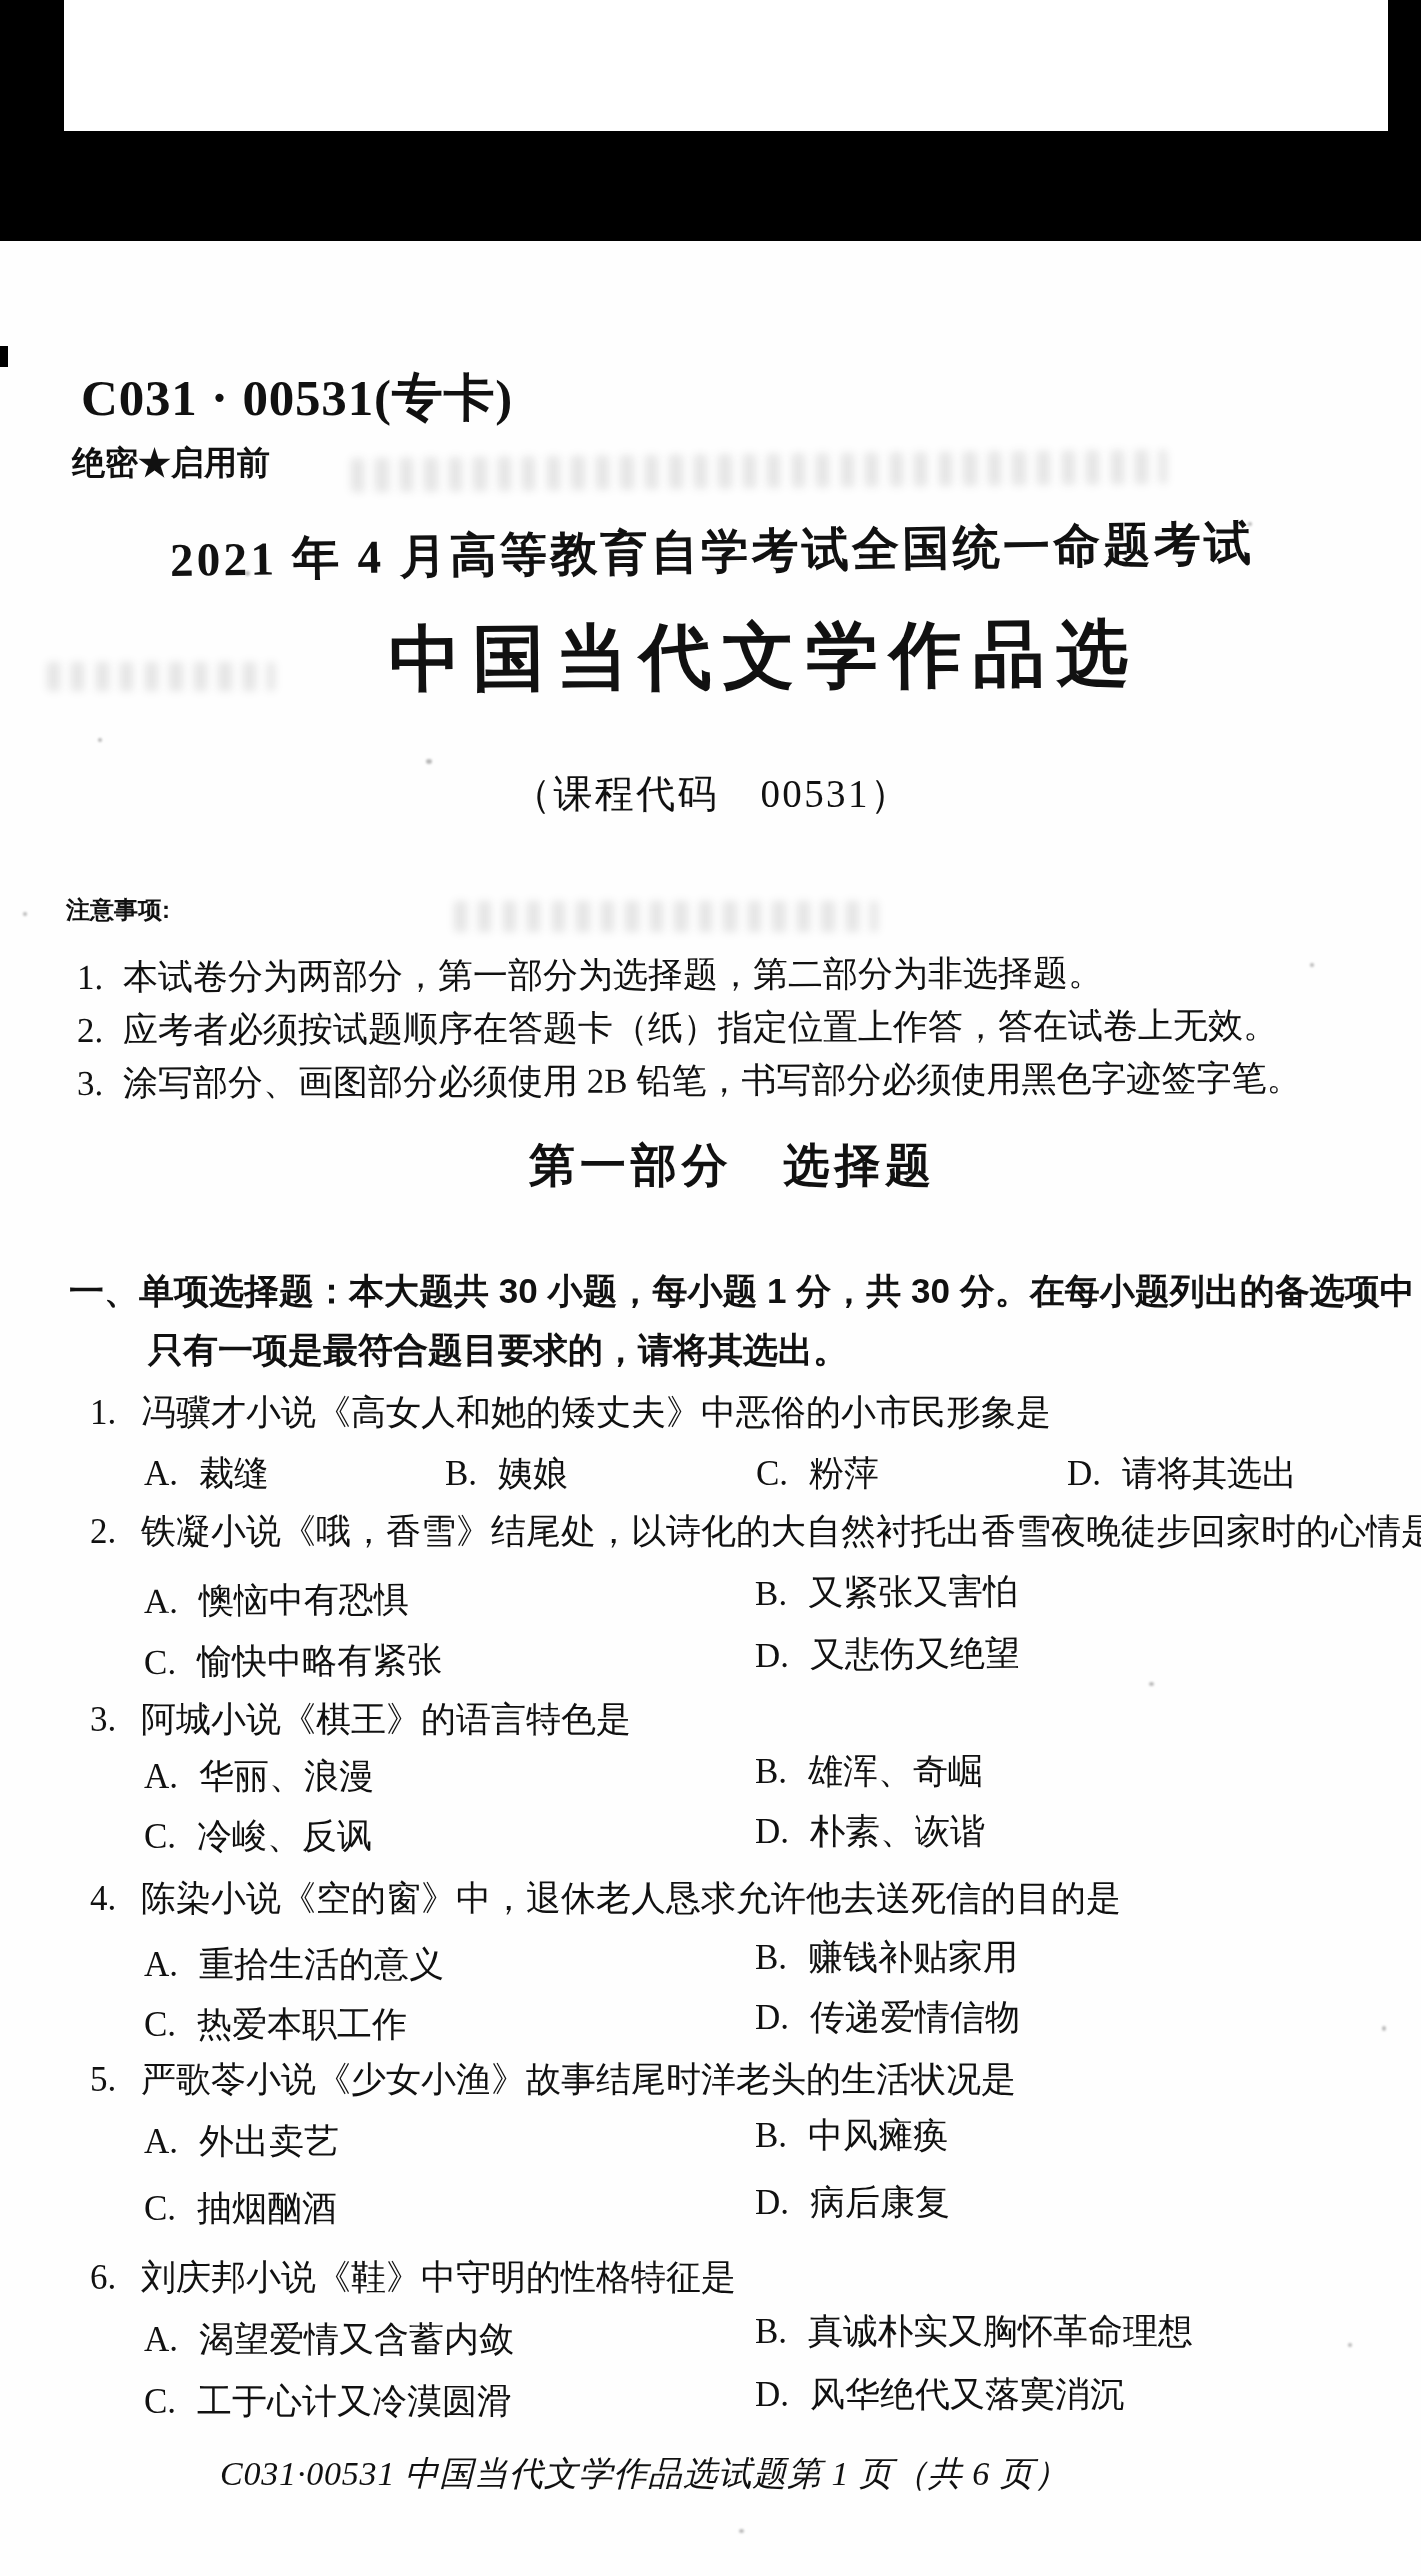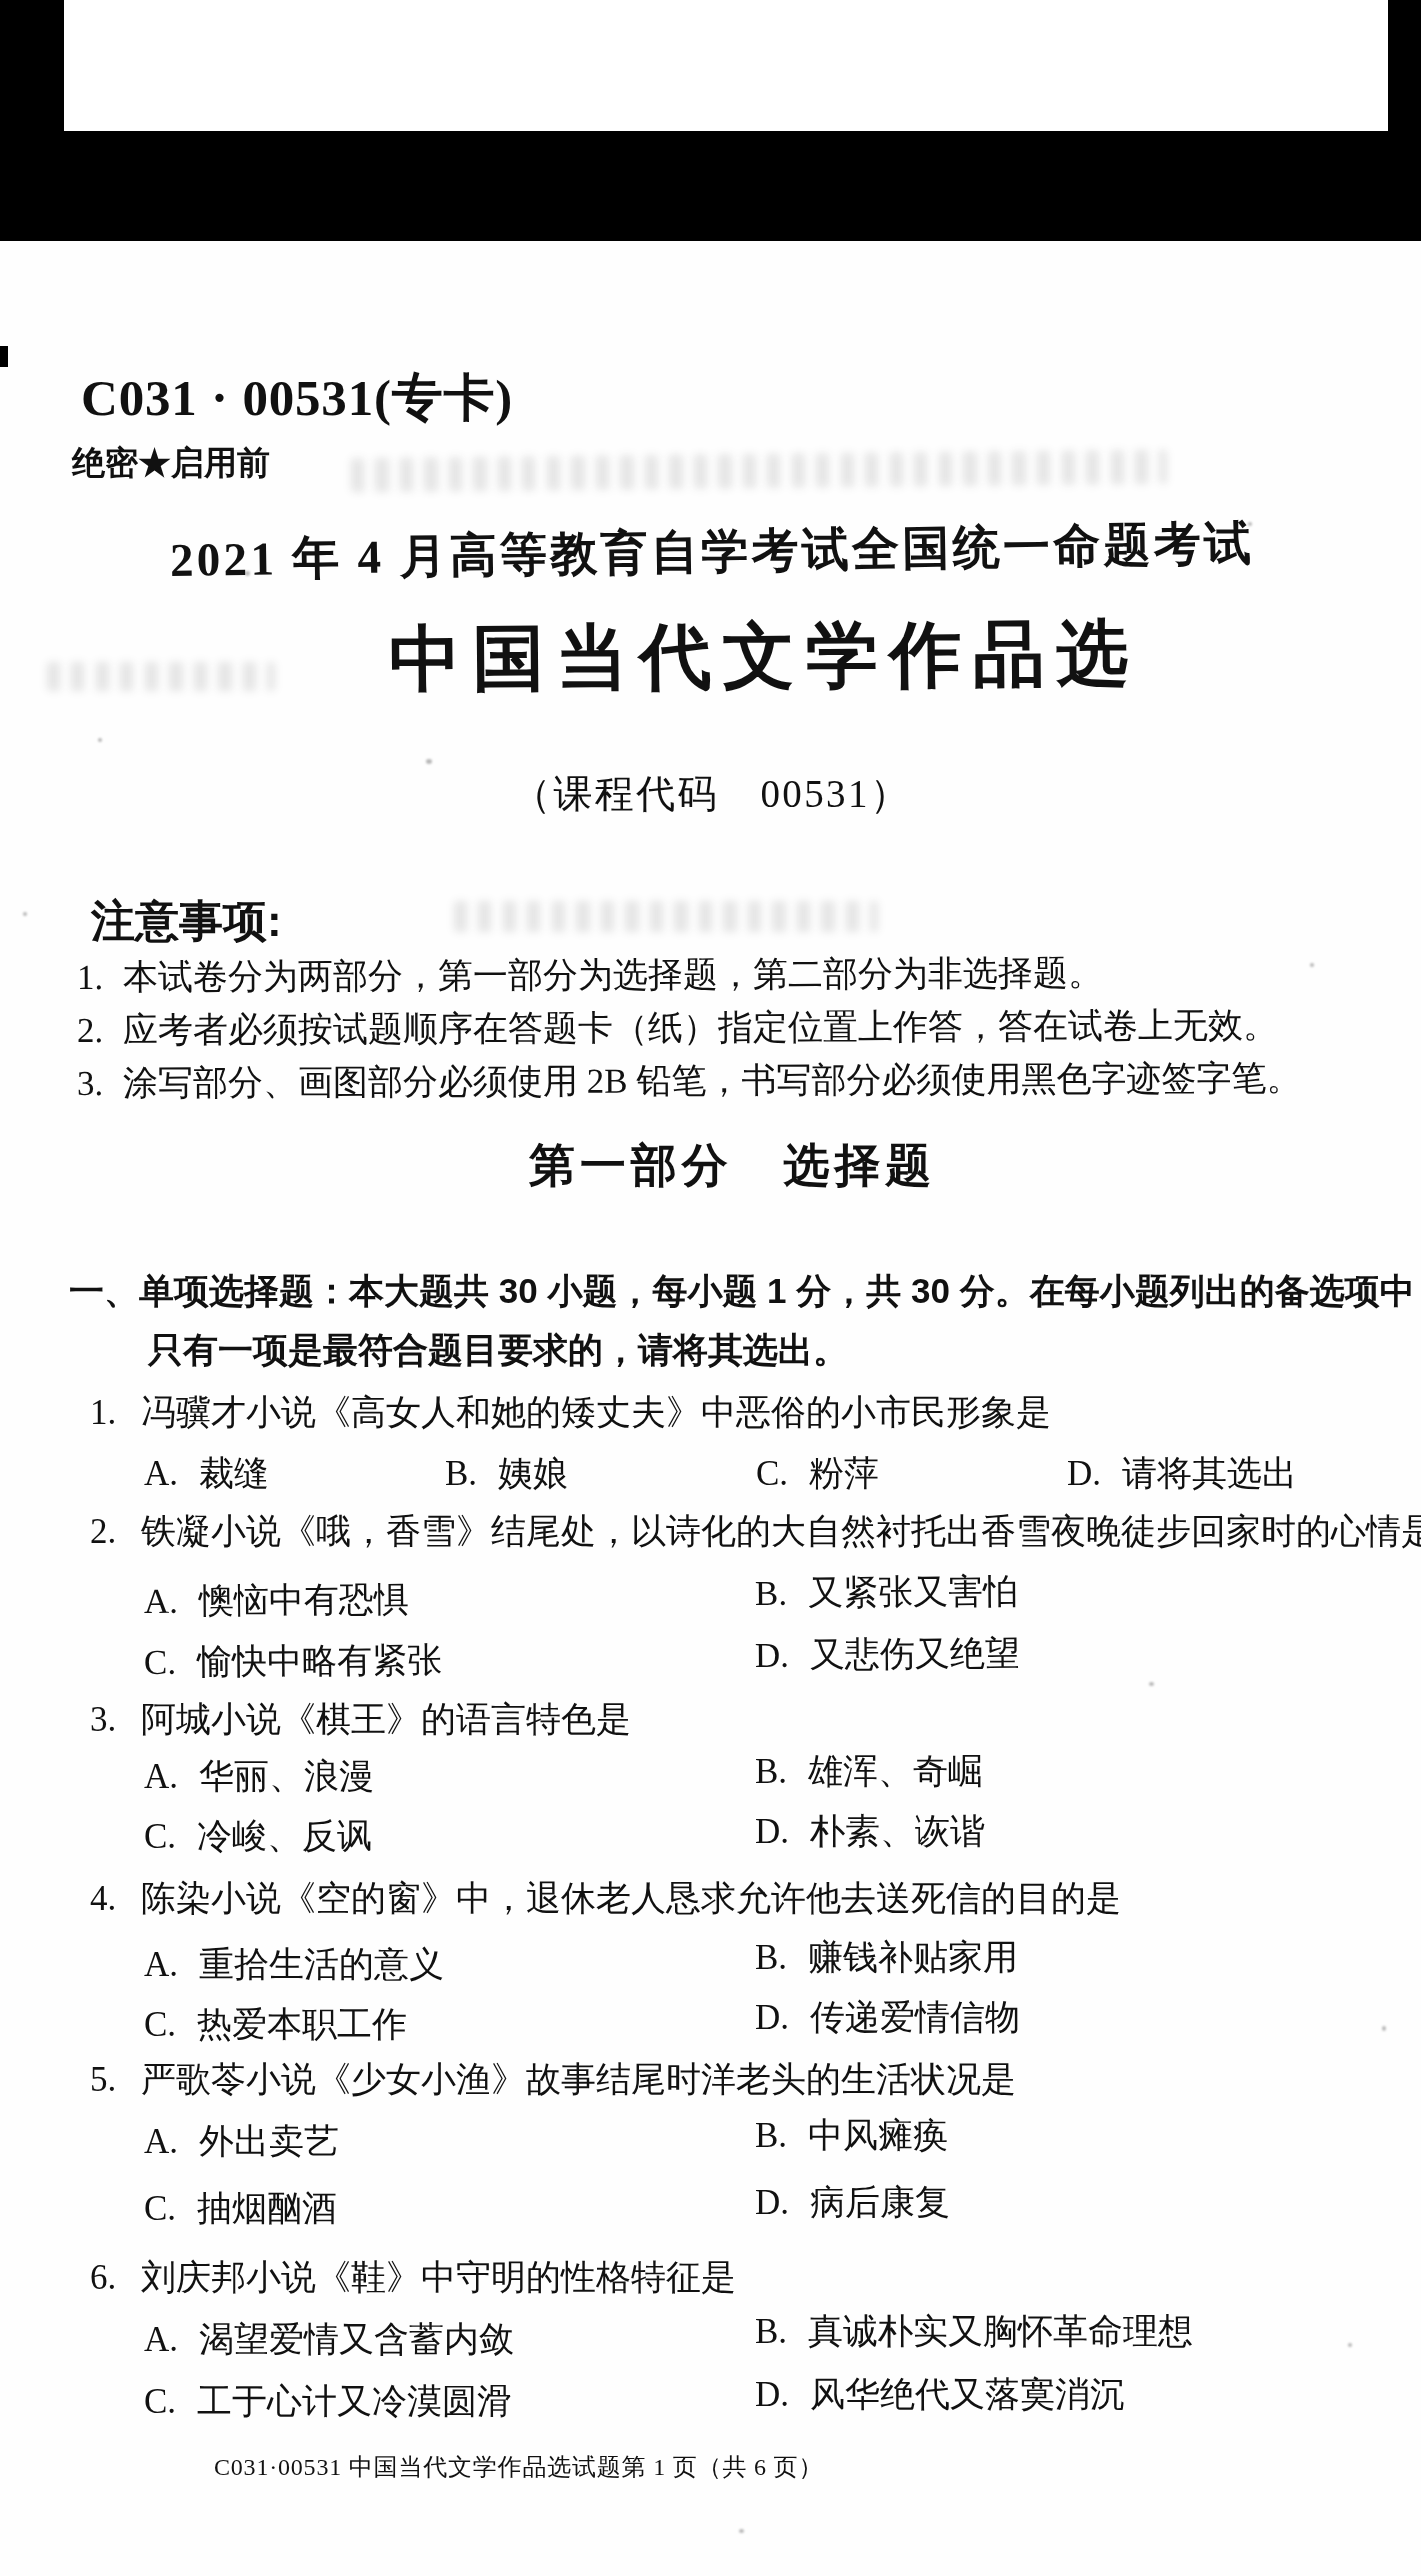--- a/index.html
+++ b/index.html
@@ -15,37 +15,37 @@
   .paper-code{left:81px;top:369px;font-size:51px;font-weight:bold;letter-spacing:0.8px;}
   .secrecy{left:72px;top:445px;font-size:33px;font-weight:bold;
            font-family:Liberation Serif, serif;}
   .session{left:170px;top:533px;font-size:47px;font-weight:600;letter-spacing:3.3px;
            transform:rotate(-0.9deg);transform-origin:left center;}
   .subject{left:389px;top:618px;font-size:72px;font-weight:bold;letter-spacing:11.4px;
            font-family:"Liberation Sans","DejaVu Sans",sans-serif;
            transform:rotate(-0.5deg);transform-origin:left center;}
   .course{left:512px;top:772px;font-size:39px;letter-spacing:2.4px;}
 
-  .notice-title{left:91px;top:896px;font-size:44px;font-weight:bold;
+  .notice-title{left:66px;top:896px;font-size:24px;font-weight:bold;
                 font-family:"Liberation Sans","DejaVu Sans",sans-serif;}
   .notice-item{left:77px;font-size:35px;transform:rotate(-0.25deg);transform-origin:left center;}
   .n-num{display:inline-block;min-width:46px;}
 
   .part-heading{left:529px;top:1139px;font-size:46px;font-weight:bold;letter-spacing:4.9px;
                 font-family:"Liberation Sans","DejaVu Sans",sans-serif;}
   .intro{font-size:35px;font-weight:bold;
          font-family:"Liberation Sans","DejaVu Sans",sans-serif;}
 
   .stem{font-size:35px;}
   .q-num{display:inline-block;min-width:51px;}
   .opt{position:absolute;font-size:35px;white-space:nowrap;line-height:1.15;}
   .opt-label{display:inline-block;margin-right:21px;}
   .tilt{transform:rotate(-0.45deg);transform-origin:left center;}
 
-  .footer-line{left:214px;top:2454px;font-size:24px;letter-spacing:0.8px;}
+  .footer-line{left:220px;top:2454px;font-size:34px;letter-spacing:0.8px;font-style:italic;}
 
   
   .ghost{position:absolute;
          background:repeating-linear-gradient(90deg,rgba(45,45,45,.22) 0 13px,rgba(0,0,0,0) 13px 24.5px);
          filter:blur(4.1px);opacity:.55;border-radius:3.3px;}
   .speck{position:absolute;background:rgba(0,0,0,.28);border-radius:50%;filter:blur(0.8px);}
 </style>
 </head>
 <body>
 

